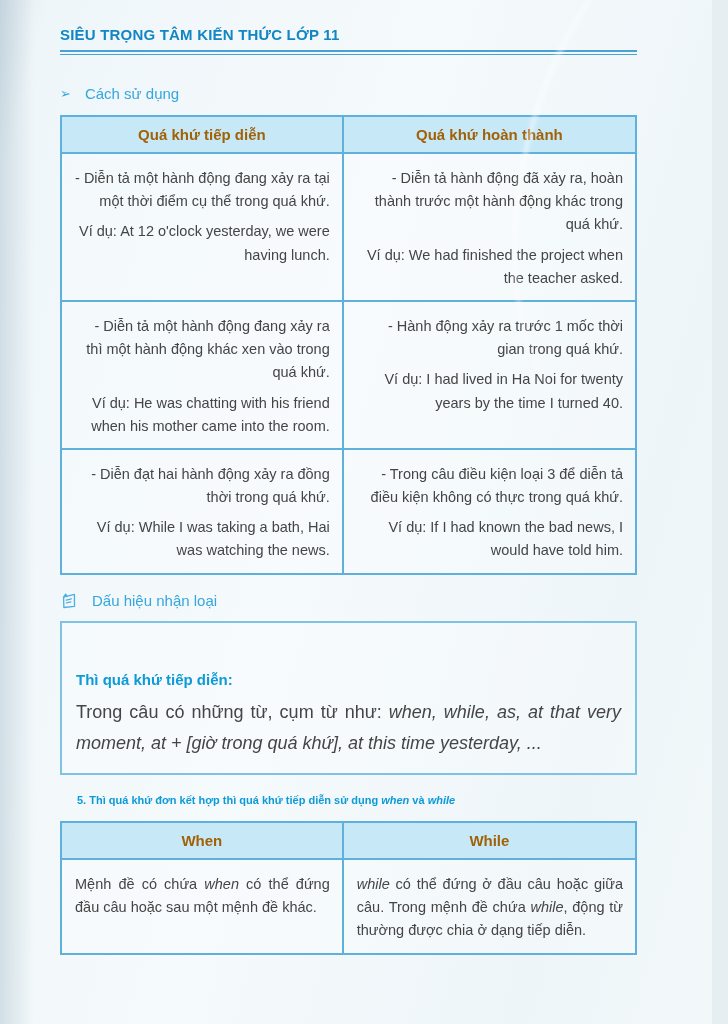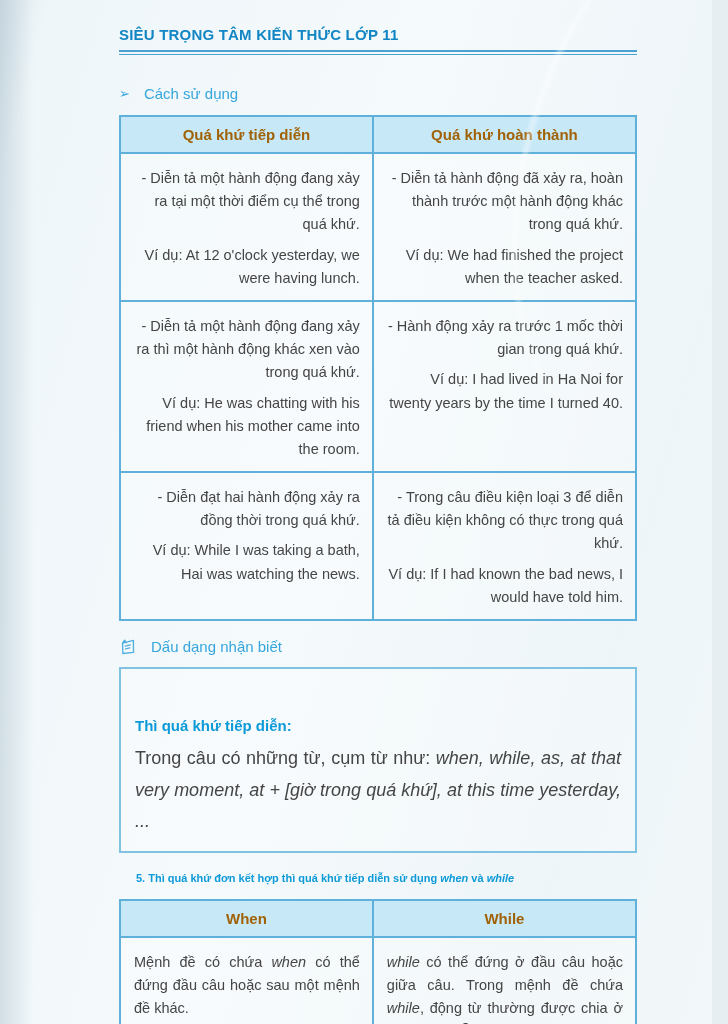--- a/index.html
+++ b/index.html
@@ -6,21 +6,21 @@
   html, body { width: 728px; height: 1024px; }
   body {
     font-family: "Liberation Sans", "DejaVu Sans", sans-serif;
     background: #e7eef2;
     overflow: hidden;
   }
   .page {
     position: relative;
     width: 712px; height: 1024px;
     background: linear-gradient(105deg, #dde8ee 0%, #eff6f9 5%, #f5fafc 45%, #eef5f8 80%, #f2f8fa 100%);
-    padding: 26px 75px 0 119px;
+    padding: 26px 75px 0 60px;
     overflow: hidden;
   }
   
   .scan-edge {
     position: absolute; left: 0; top: 0; width: 34px; height: 100%;
     background: linear-gradient(90deg, rgba(150,175,190,.35), rgba(150,175,190,0));
     pointer-events: none;
   }
   .scan-fold {
     position: absolute; right: -150px; top: -80px; width: 340px; height: 520px;
@@ -145,21 +145,21 @@
       </tr>
     </tbody>
   </table>
 
   <div class="signs-label">
     <svg class="memo-icon" width="19" height="19" viewBox="0 0 24 24" fill="none" stroke="#4fb0e0" stroke-width="1.7" stroke-linejoin="round" stroke-linecap="round">
       <path d="M5 7 L19 5 L17.5 20 L4 20 Z"></path>
       <path d="M5 7 L8 3.5 L9.5 6.7"></path>
       <path d="M8 11 L14.5 10.3 M8 14.5 L13.5 14"></path>
     </svg>
-    <span>Dấu dạng nhận biết</span>
+    <span>Dấu hiệu nhận loại</span>
   </div>
 
   <div class="signs-box">
     <div class="signs-block">
       <div class="signs-title">Thì quá khứ tiếp diễn:</div>
       <p class="signs-body"><span>Trong câu có những từ, cụm từ như: </span><i>when, while, as, at that very moment, at + [giờ trong quá khứ], at this time yesterday, ...</i></p>
     </div>
   </div>
 
   <h2 class="h5"><span>5. Thì quá khứ đơn kết hợp thì quá khứ tiếp diễn sử dụng </span><i>when</i><span> và </span><i>while</i></h2>

